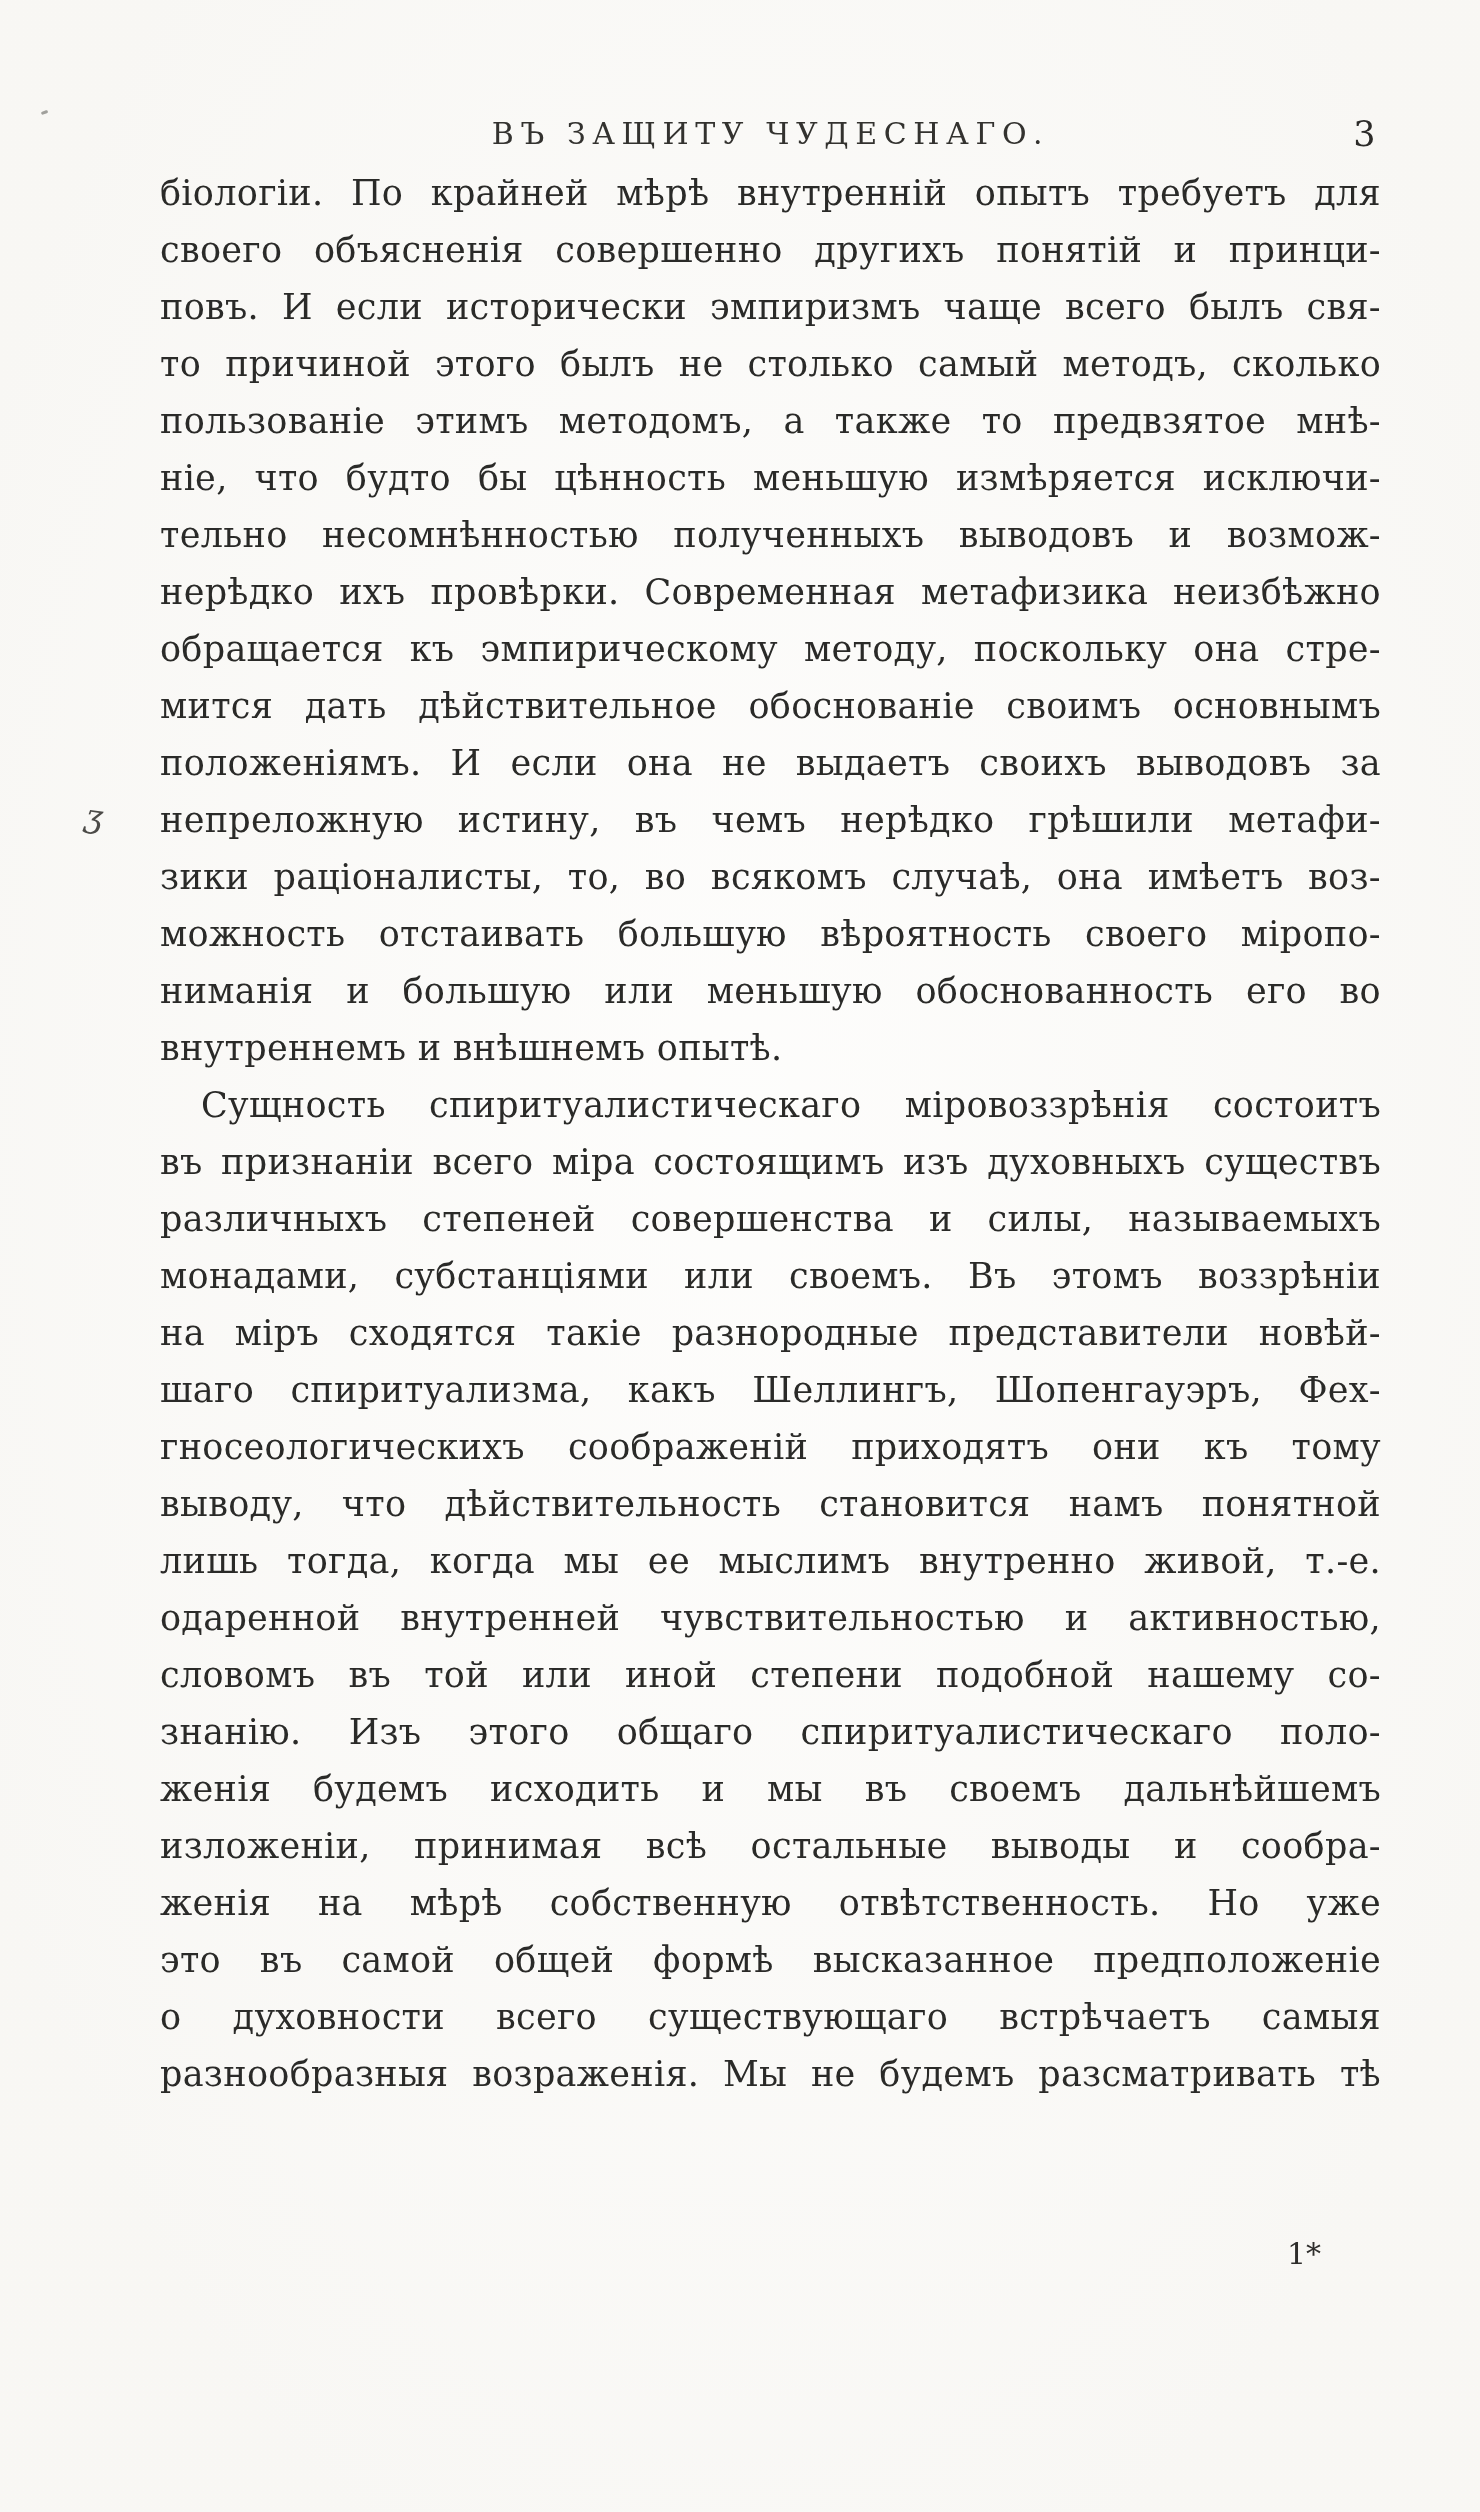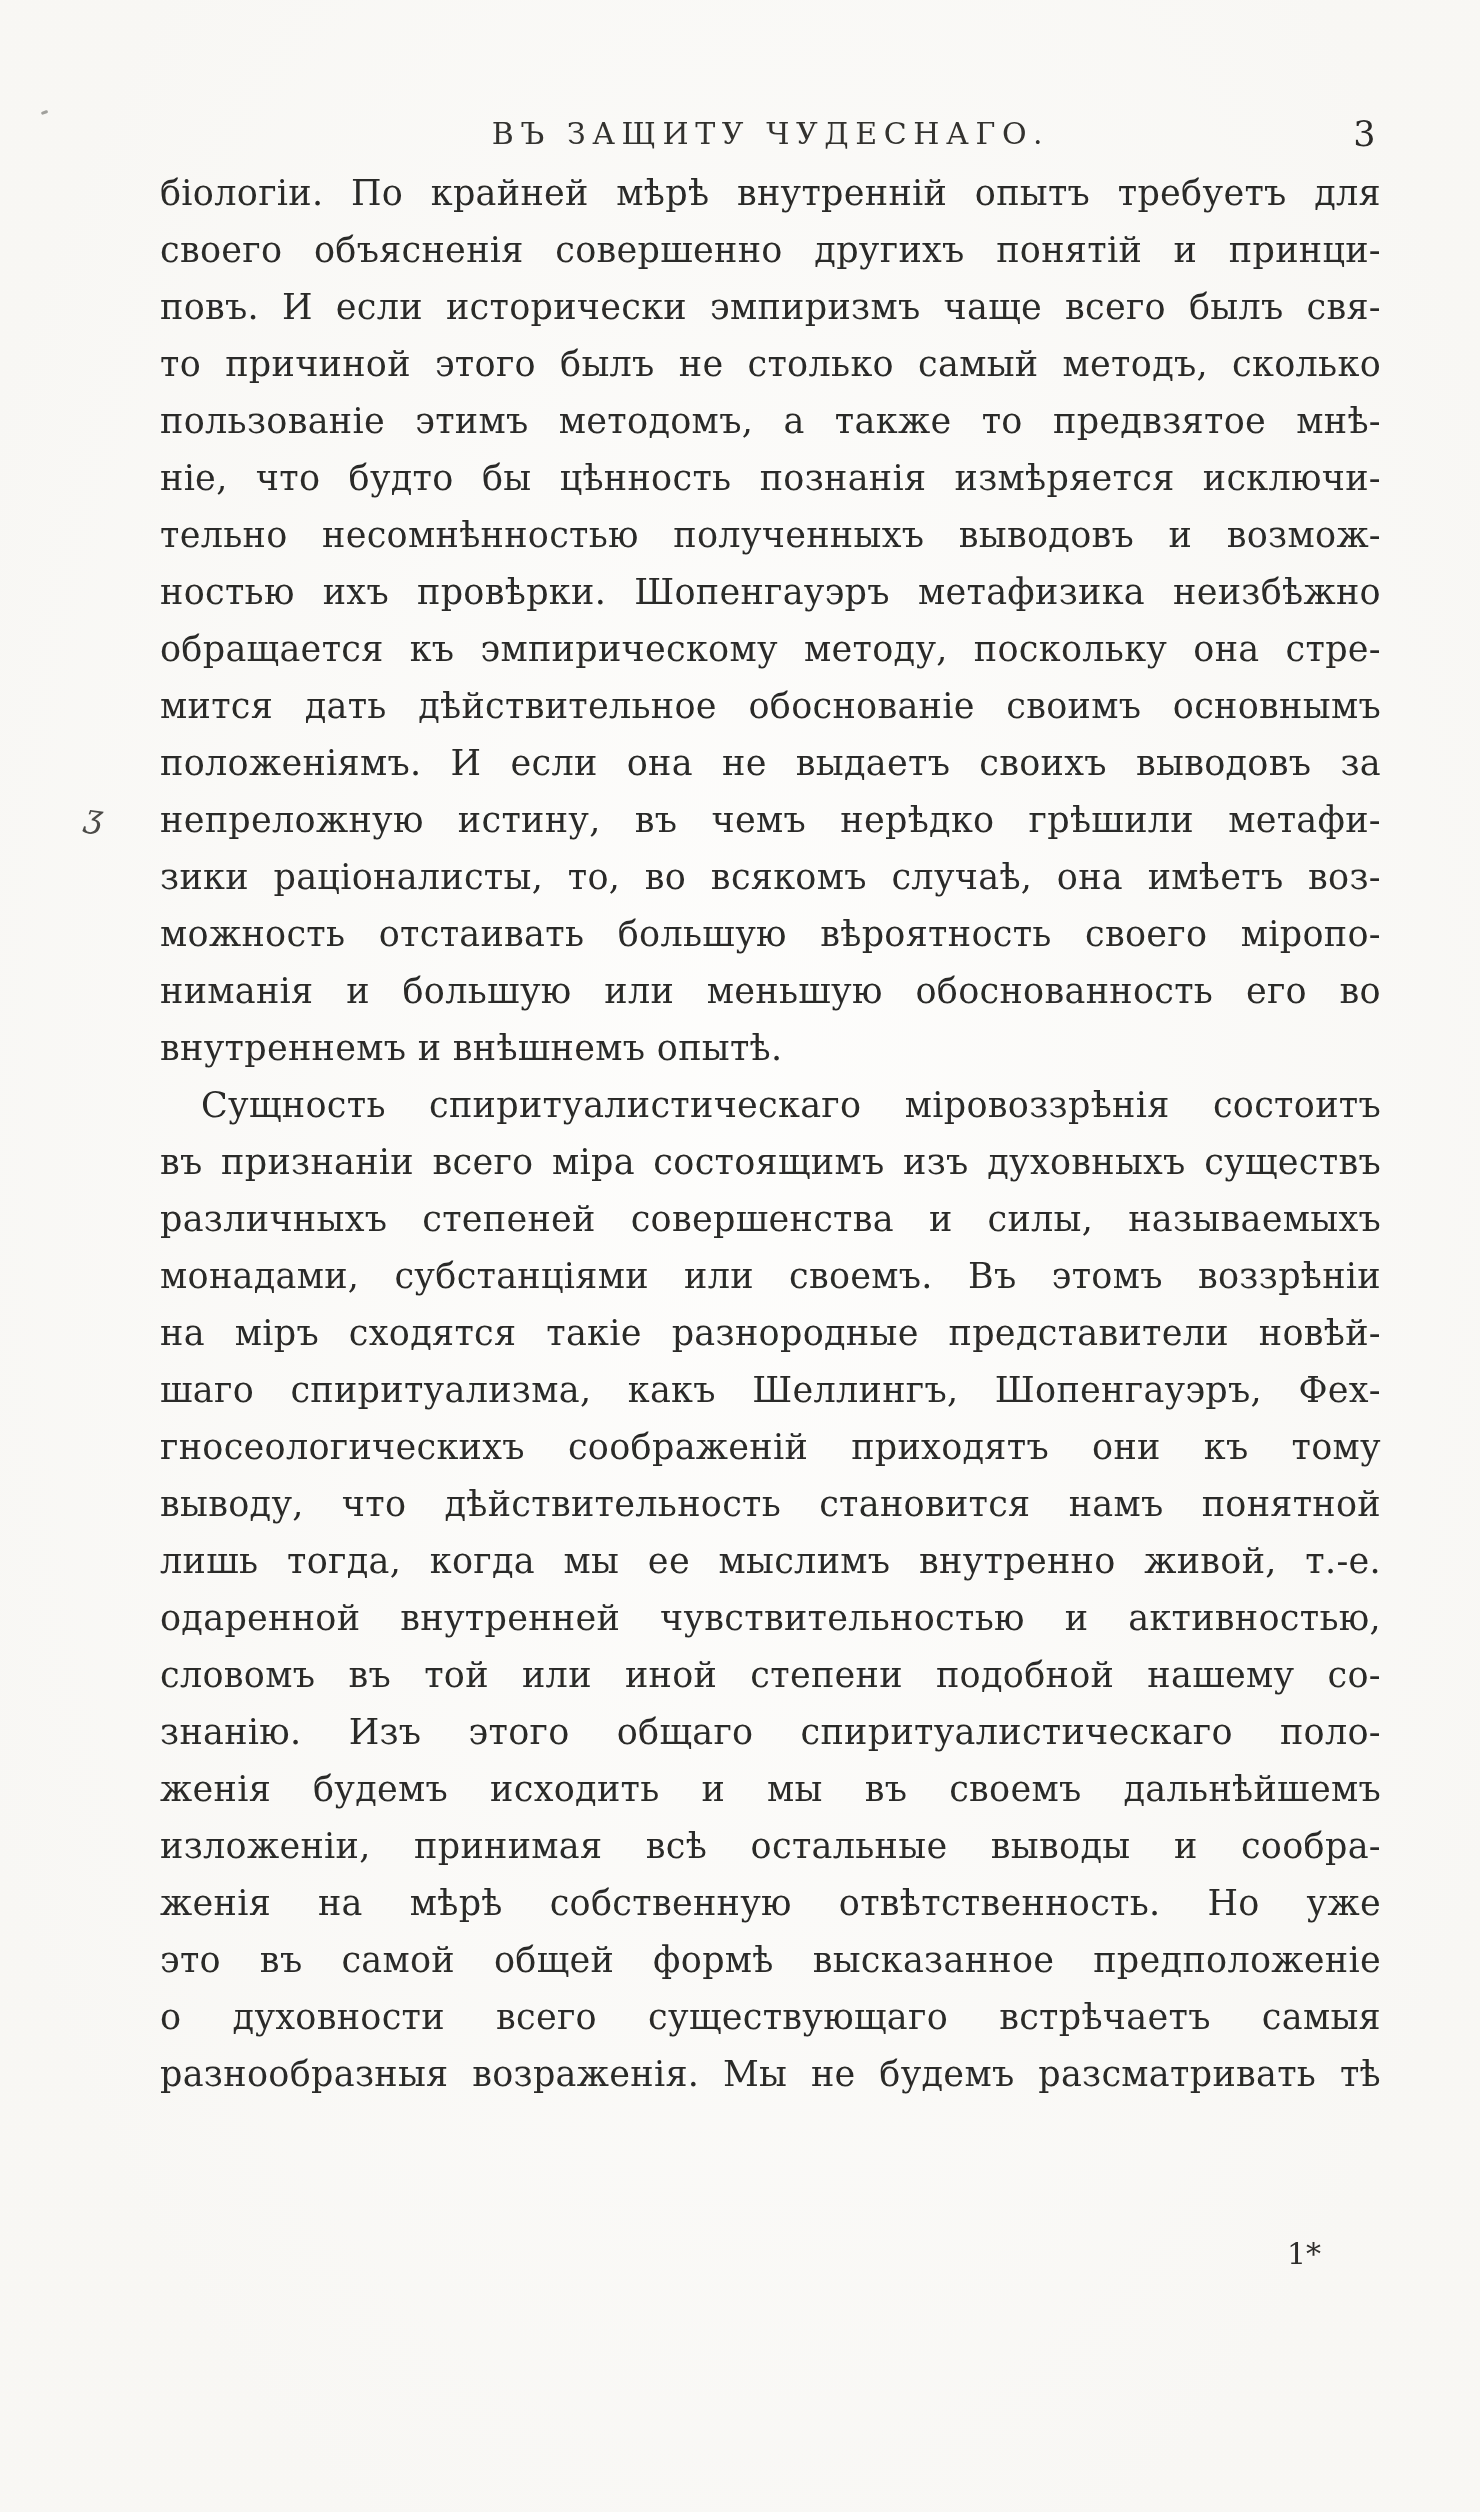--- a/index.html
+++ b/index.html
@@ -83,23 +83,23 @@
 
   <div class="margin-mark">ʒ</div>
 
   <div class="text-block" id="text-body">
       <div>
         <div class="line"><span>біологіи. По крайней мѣрѣ внутренній опытъ требуетъ для</span> </div>
         <div class="line"><span>своего объясненія совершенно другихъ понятій и принци-</span> </div>
         <div class="line"><span>повъ. И если исторически эмпиризмъ чаще всего былъ свя-</span> </div>
         <div class="line"><span>то причиной этого былъ не столько самый методъ, сколько</span> </div>
         <div class="line"><span>пользованіе этимъ методомъ, а также то предвзятое мнѣ-</span> </div>
-        <div class="line"><span>ніе, что будто бы цѣнность познанія измѣряется исключи-</span> </div>
+        <div class="line"><span>ніе, что будто бы цѣнность меньшую измѣряется исключи-</span> </div>
         <div class="line"><span>тельно несомнѣнностью полученныхъ выводовъ и возмож-</span> </div>
-        <div class="line"><span>ностью ихъ провѣрки. Шопенгауэръ метафизика неизбѣжно</span> </div>
+        <div class="line"><span>нерѣдко ихъ провѣрки. Современная метафизика неизбѣжно</span> </div>
         <div class="line"><span>обращается къ эмпирическому методу, поскольку она стре-</span> </div>
         <div class="line"><span>мится дать дѣйствительное обоснованіе своимъ основнымъ</span> </div>
         <div class="line"><span>положеніямъ. И если она не выдаетъ своихъ выводовъ за</span> </div>
         <div class="line"><span>непреложную истину, въ чемъ нерѣдко грѣшили метафи-</span> </div>
         <div class="line"><span>зики раціоналисты, то, во всякомъ случаѣ, она имѣетъ воз-</span> </div>
         <div class="line"><span>можность отстаивать большую вѣроятность своего міропо-</span> </div>
         <div class="line"><span>ниманія и большую или меньшую обоснованность его во</span> </div>
         <div class="line para-end"><span>внутреннемъ и внѣшнемъ опытѣ.</span> </div>
       </div>
       <div>

